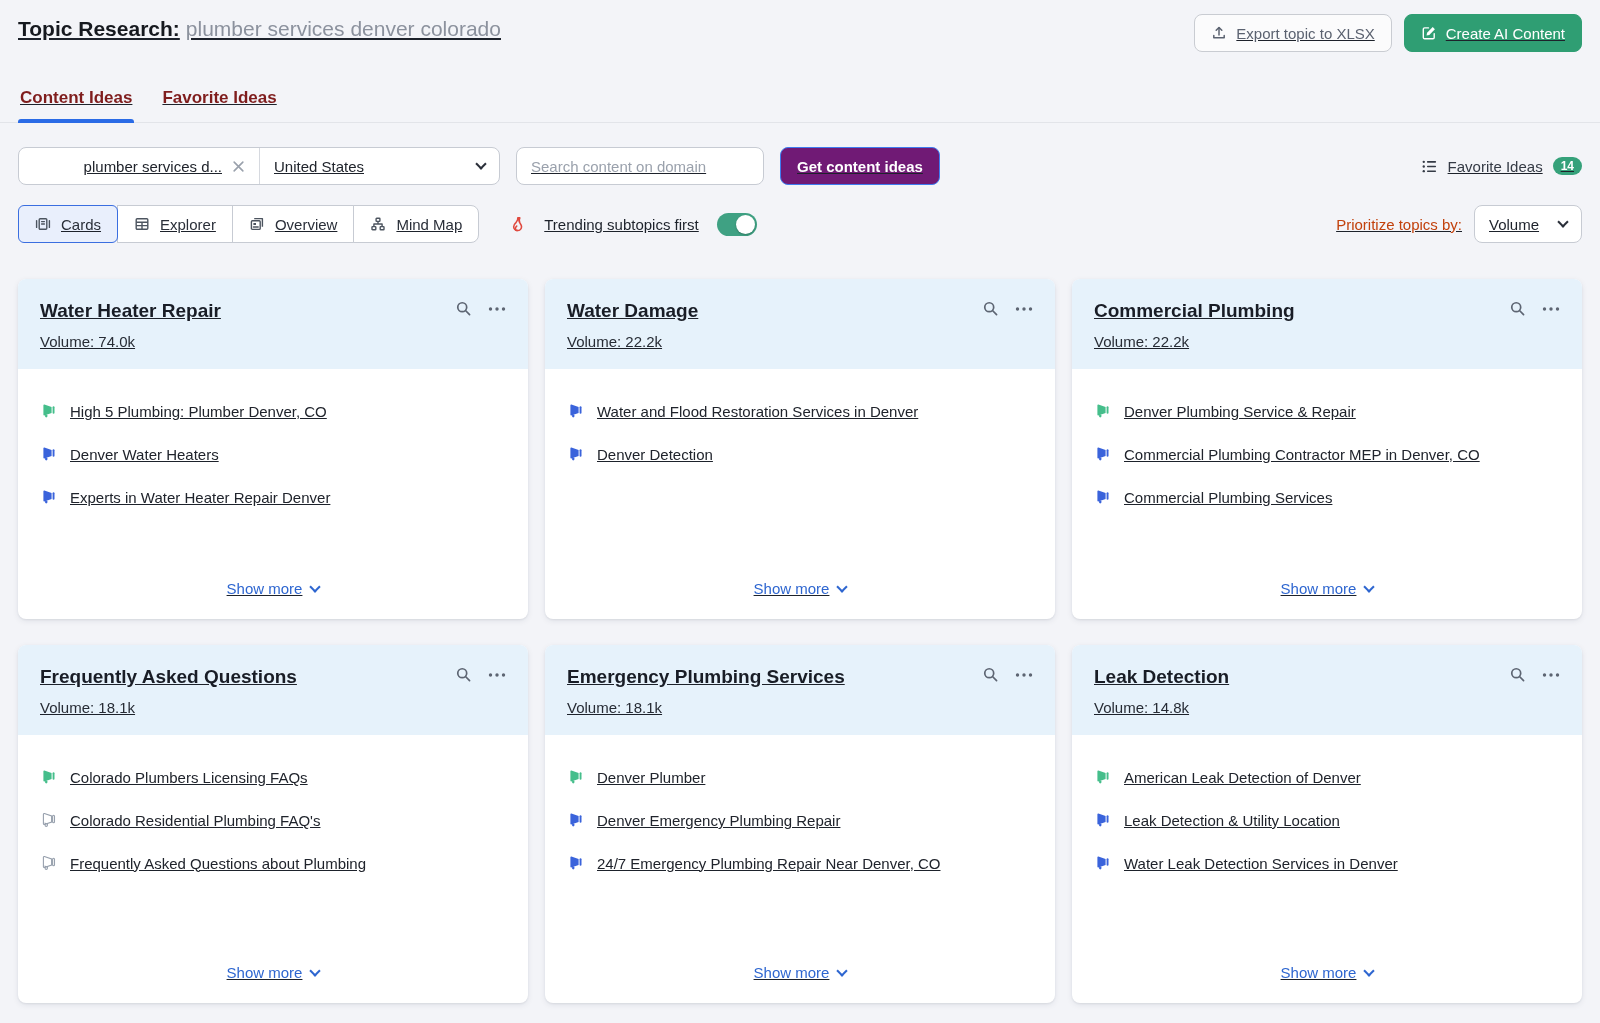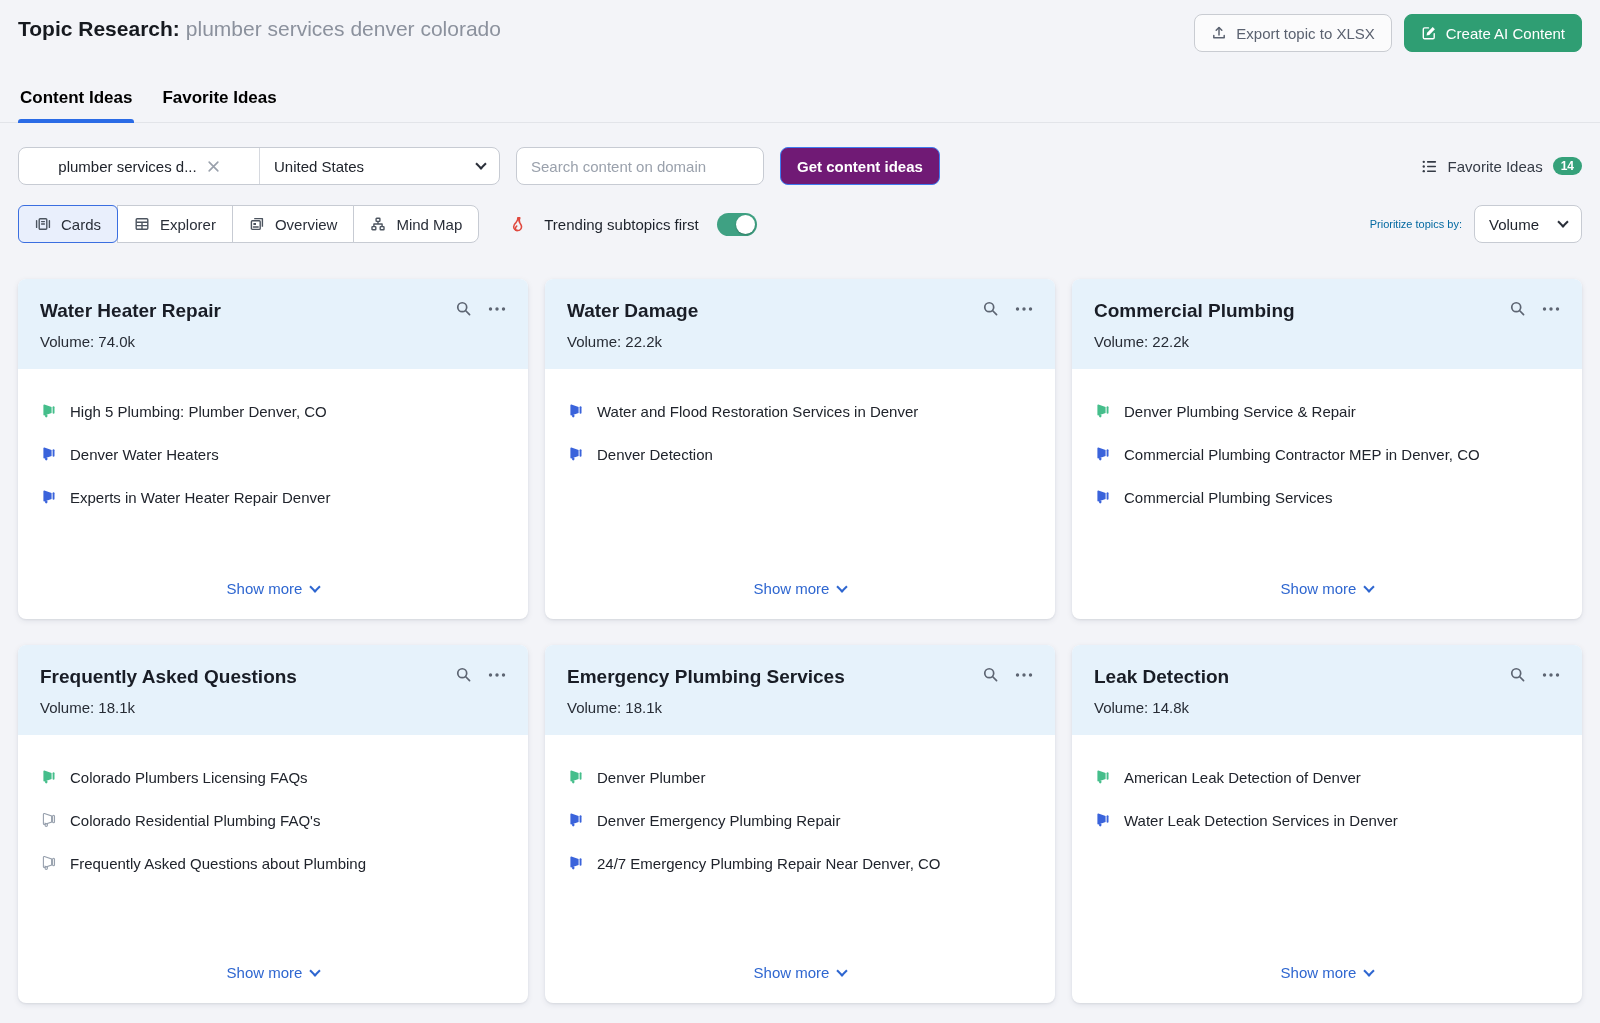--- a/index.html
+++ b/index.html
@@ -1,46 +1,46 @@
 <!DOCTYPE html>
 <html><head>
 <meta charset="utf-8">
 <style>
   * { margin:0; padding:0; box-sizing:border-box; }
   html,body { width:1600px; height:1023px; overflow:hidden; }
   body {
     font-family:"Liberation Sans", "DejaVu Sans", sans-serif;
     background:#f3f4f8; color:#1d222b; font-size:15px;
   }
-  .page { width:1600px; height:732px; position:relative; display:flex; flex-direction:column; }
+  .page { width:1600px; height:732px; position:relative; display:flex; flex-direction:column;text-decoration:underline; }
 
   
   .top { padding:14px 18px 0 18px; }
   .title-row { display:flex; justify-content:space-between; align-items:flex-start; }
   .page-title { font-size:21px; line-height:1.4; }
   .page-title .t-bold { font-weight:bold; color:#16191f; }
   .page-title .t-query { color:#8b919d; margin-left:6px; }
   .hdr-actions { display:flex; gap:12px; align-items:center; }
   .btn { display:inline-flex; align-items:center; gap:9px; height:38px; padding:0 16px;
          border-radius:8px; font-size:15px; cursor:pointer; border:1px solid transparent; white-space:nowrap; }
   .btn-outline { background:#fbfbfc; border-color:#c9ccd2; color:#5b6270; }
   .btn-green { background:#2f9e73; color:#fff; border-color:#2f9e73; }
   .btn-blue { background:#701a75; color:#fff; border-color:#3e7bf0; font-weight:bold; }
 
   
   .tabs { margin-top:30px; border-bottom:1px solid #e2e4e9; padding:0 18px; display:flex; gap:26px; }
-  .tab { font-size:17px; font-weight:600; color:#000000; padding:6px 2px 14px 2px; cursor:pointer; position:relative; }
+  .tab { font-size:17px; font-weight:600; color:#7f1d1d; padding:6px 2px 14px 2px; cursor:pointer; position:relative; }
   .tab.active::after { content:""; position:absolute; left:0; right:0; bottom:-1px; height:4px;
                        background:#2a6be6; border-radius:3px 3px 0 0; }
 
   
   .filter-row { margin:24px 18px 0 18px; display:flex; align-items:center; gap:16px; }
   .combo { display:flex; height:38px; background:#fff; border:1px solid #c7cbd3; border-radius:8px; overflow:hidden; }
   .combo-seg { display:flex; align-items:center; gap:10px; padding:0 14px; }
-  .combo-seg.query { width:240px; justify-content:center; }
+  .combo-seg.query { width:240px; justify-content:flex-end; }
   .combo-seg.country { width:240px; justify-content:space-between; border-left:1px solid #d6d9df; cursor:pointer; }
   .combo-text { font-size:15px; color:#20242c; overflow:hidden; white-space:nowrap; }
   .icon-x { color:#9aa1ac; display:inline-flex; cursor:pointer; }
   .input-domain { height:38px; width:248px; background:#fff; border:1px solid #c7cbd3; border-radius:8px;
                   padding:0 14px; font-size:15px; color:#20242c; font-family:inherit; }
   .input-domain::placeholder { color:#9aa1ac; }
   .fav-link { margin-left:auto; display:flex; align-items:center; gap:10px; color:#343a45; font-size:15px; cursor:pointer; }
   .badge { background:#35a17a; color:#fff; font-size:12px; font-weight:bold; border-radius:10px;
            padding:3px 8px; line-height:1; }
 
@@ -52,21 +52,21 @@
   .seg:first-child { border-radius:8px 0 0 8px; margin-left:0; }
   .seg:last-child { border-radius:0 8px 8px 0; }
   .seg.active { background:#e9effc; border-color:#3a6ee0; z-index:2; border-radius:6px; }
   .seg .sicon { display:inline-flex; color:#4c545f; }
   .trend { display:flex; align-items:center; gap:18px; margin-left:30px; }
   .trend-label { font-size:15px; color:#1d222b; }
   .toggle { width:40px; height:23px; border-radius:12px; background:#3fa183; position:relative; cursor:pointer; }
   .toggle .knob { position:absolute; right:2px; top:2px; width:19px; height:19px; border-radius:50%; background:#fff;
                   box-shadow:0 1px 2px rgba(0,0,0,.25); }
   .prioritize { margin-left:auto; display:flex; align-items:center; gap:12px; }
-  .prio-label { color:#0369a1; font-size:11px; }
+  .prio-label { color:#c2410c; font-size:15px; }
   .select-box { display:flex; align-items:center; justify-content:space-between; gap:12px; background:#fff;
                 border:1px solid #c7cbd3; border-radius:8px; height:38px; padding:0 14px; min-width:108px; cursor:pointer; }
 
   
   .cards-area { flex:1; padding:36px 18px 0 18px; }
   .cards-grid { display:grid; grid-template-columns:repeat(3, 1fr); grid-template-rows:340px 358px; gap:26px 17px; }
   .card { background:#fff; border-radius:8px; overflow:hidden; display:flex; flex-direction:column;
           box-shadow:0 1px 2px rgba(25,35,60,.08), 0 2px 6px rgba(25,35,60,.08); }
   .card-head { background:#e6f2fb; padding:21px 22px 19px 22px; }
   .ch-top { display:flex; align-items:flex-start; justify-content:space-between; }
@@ -548,20 +548,30 @@
               <span>American Leak Detection of Denver</span>
             </div>
             <div class="item">
               <span class="mega s-blue">
                 <svg viewBox="0 0 16 16" width="16" height="16" fill="currentColor">
                   <path d="M3.4 3.2c0-.52.5-.86.97-.69l7.23 2.5v5.98l-7.23 2.5c-.47.17-.97-.17-.97-.69V3.2z"></path>
                   <rect x="12.6" y="4.3" width="1.9" height="7.4" rx=".95"></rect>
                   <path d="M5.1 12.3l2.3.8v1.2c0 .63-.52 1.1-1.15 1.1-.63 0-1.15-.47-1.15-1.1v-2z"></path>
                 </svg>
               </span>
+              <span>Leak Detection &amp; Utility Location</span>
+            </div>
+            <div class="item">
+              <span class="mega s-blue">
+                <svg viewBox="0 0 16 16" width="16" height="16" fill="currentColor">
+                  <path d="M3.4 3.2c0-.52.5-.86.97-.69l7.23 2.5v5.98l-7.23 2.5c-.47.17-.97-.17-.97-.69V3.2z"></path>
+                  <rect x="12.6" y="4.3" width="1.9" height="7.4" rx=".95"></rect>
+                  <path d="M5.1 12.3l2.3.8v1.2c0 .63-.52 1.1-1.15 1.1-.63 0-1.15-.47-1.15-1.1v-2z"></path>
+                </svg>
+              </span>
               <span>Water Leak Detection Services in Denver</span>
             </div>
             <div class="show-more">
               <span>Show more</span>
               <span class="chev"></span>
             </div>
           </div>
         </div>
       </div>
   </div>

